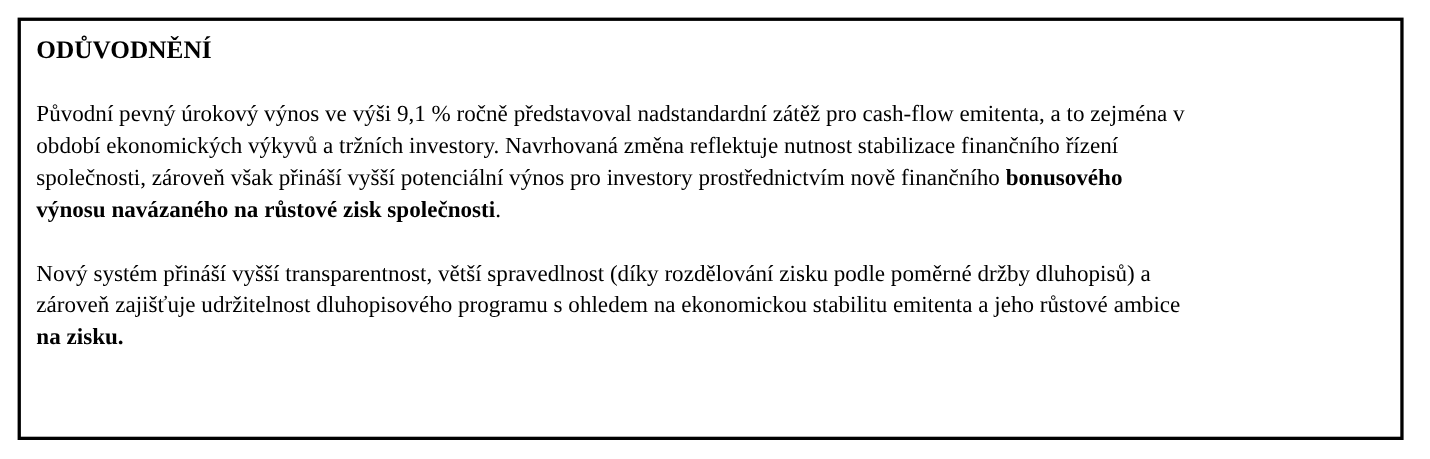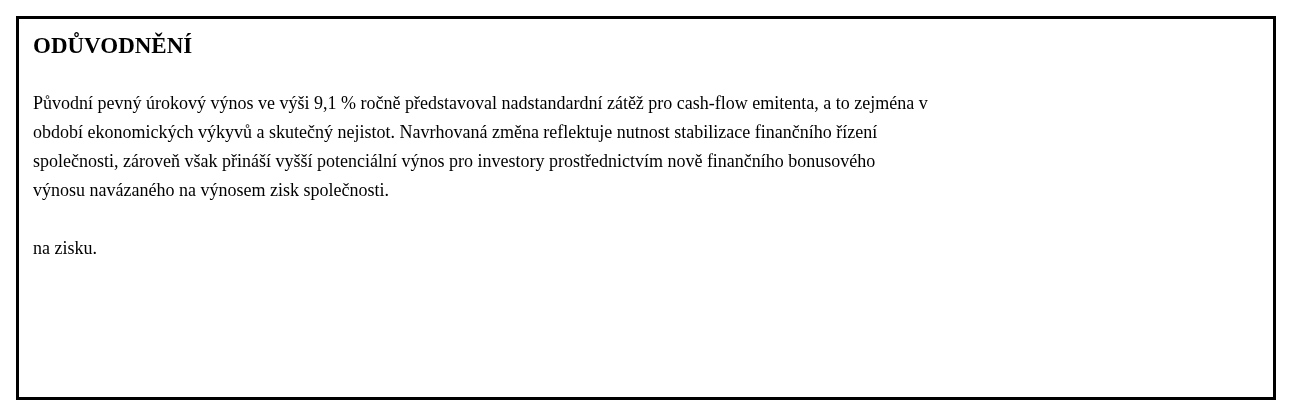--- a/index.html
+++ b/index.html
@@ -29,45 +29,47 @@
   .doc-title {
     margin: 0 0 7px 0;
     font-family: "Liberation Serif", serif;
     font-size: 23px;
     line-height: 29px;
     font-weight: bold;
     color: #000000;
   }
   .doc-body {
     font-family: "Liberation Serif", serif;
-    font-size: 18px;
+    font-size: 21px;
     line-height: 29px;
     color: #000000;
   }
   .paragraph {
     margin: 29px 0 0 0;
   }
   .line {
     white-space: nowrap;
   }
   .bold {
-    font-weight: normal;
+    font-weight: bold;
   }
 </style>
 </head>
 <body>
 
 <div class="page">
   <div class="doc-box">
     <h1 class="doc-title">ODŮVODNĚNÍ</h1>
     <div class="doc-body">
         <div class="paragraph">
           <div class="line"><span>Původní pevný úrokový výnos ve výši 9,1 % ročně představoval nadstandardní zátěž pro cash-flow emitenta, a to zejména v</span></div>
-          <div class="line"><span>období ekonomických výkyvů a skutečný nejistot. Navrhovaná změna reflektuje nutnost stabilizace finančního řízení</span></div>
+          <div class="line"><span>období ekonomických výkyvů a tržních investory. Navrhovaná změna reflektuje nutnost stabilizace finančního řízení</span></div>
           <div class="line"><span>společnosti, zároveň však přináší vyšší potenciální výnos pro investory prostřednictvím nově finančního </span><span class="bold">bonusového</span></div>
-          <div class="line"><span class="bold">výnosu navázaného na výnosem zisk společnosti</span><span>.</span></div>
+          <div class="line"><span class="bold">výnosu navázaného na růstové zisk společnosti</span><span>.</span></div>
         </div>
         <div class="paragraph">
+          <div class="line"><span>Nový systém přináší vyšší transparentnost, větší spravedlnost (díky rozdělování zisku podle poměrné držby dluhopisů) a</span></div>
+          <div class="line"><span>zároveň zajišťuje udržitelnost dluhopisového programu s ohledem na ekonomickou stabilitu emitenta a jeho růstové ambice</span></div>
           <div class="line"><span class="bold">na zisku.</span></div>
         </div>
       </div>
   </div>
 </div>
 
 </body></html>

